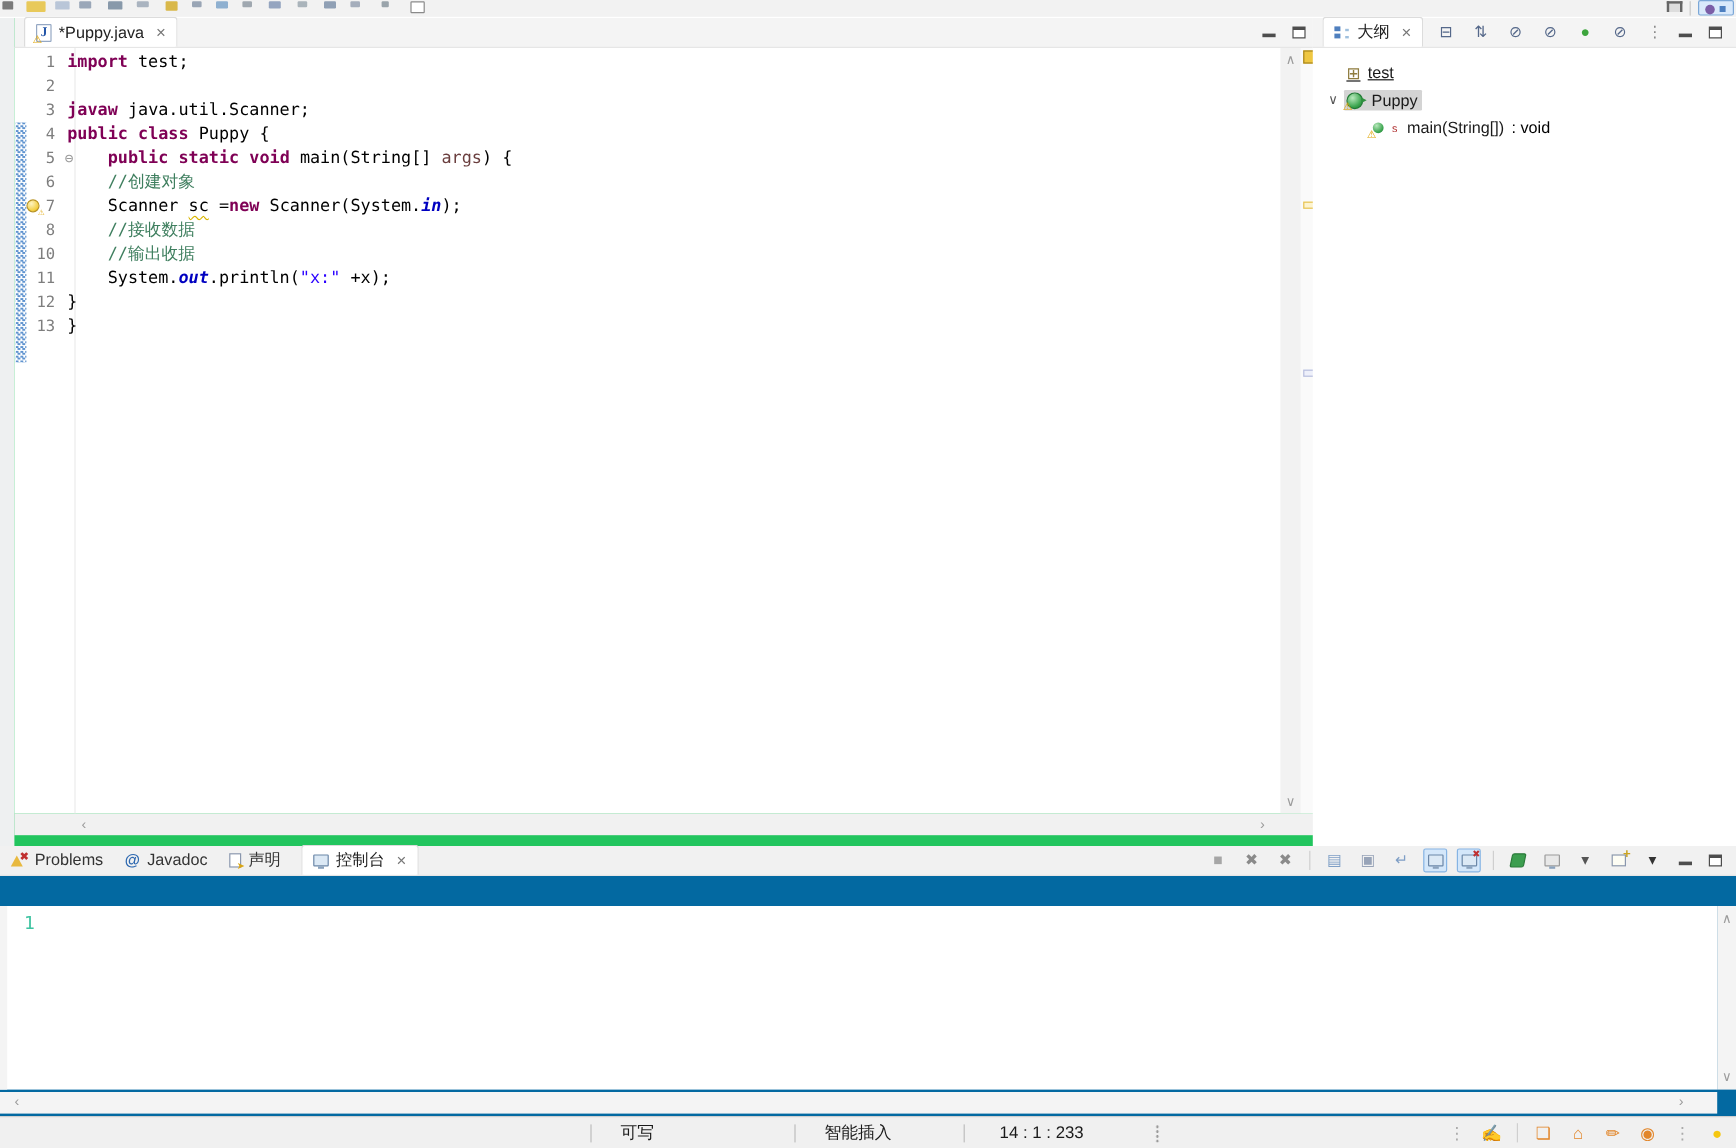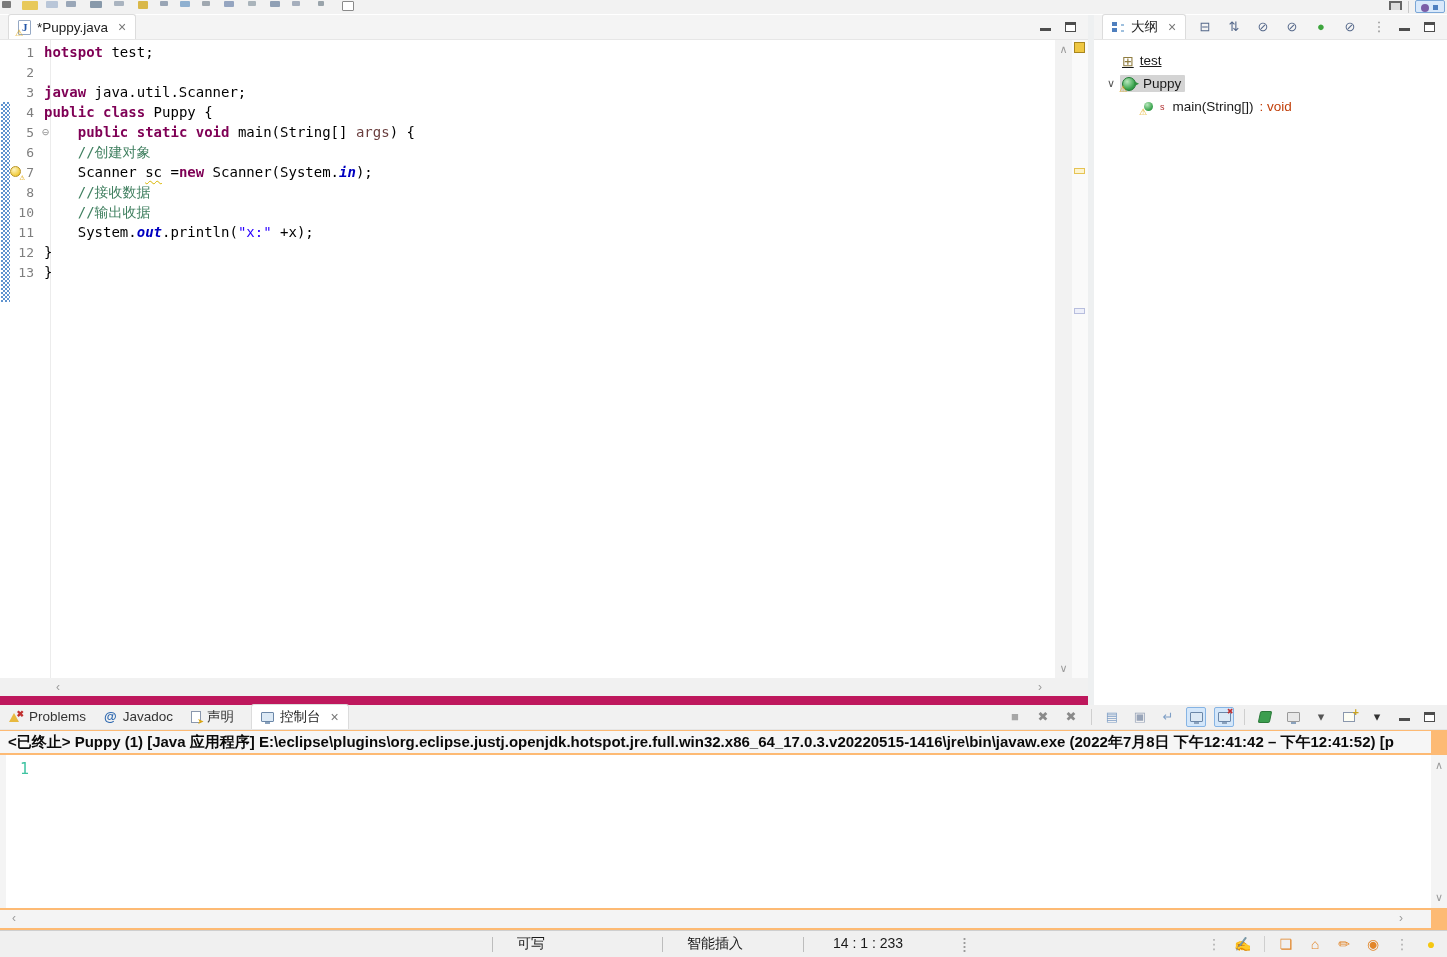--- a/index.html
+++ b/index.html
@@ -31,21 +31,21 @@
     margin-left:8px; font-size:13.5px; color:#222; position:relative; z-index:2; }
   .itab { display:inline-flex; align-items:center; gap:6px; height:25px; padding:0 9px;
     font-size:13.5px; color:#333; }
   .tab-close { color:#777; font-size:14px; margin-left:4px; cursor:default; }
 
   .win-btns { margin-left:auto; display:flex; align-items:center; gap:14px; padding-right:12px; height:25px; }
   .icon-min { width:11px; height:4px; border-top:3px solid #4d4d4d; margin-top:6px; }
   .icon-max { width:11px; height:10px; border:1px solid #4d4d4d; border-top:3px solid #4d4d4d; background:#fff; }
 
   
-  #editor-pane { position:absolute; left:0; top:15px; width:1088px; height:690px; background:#be185d; }
+  #editor-pane { position:absolute; left:12px; top:15px; width:1088px; height:690px; background:#22c55e; }
   #editor-body { position:absolute; left:0; top:25px; right:0; bottom:27px; background:#ffffff; overflow:hidden; }
   #gutter-sep { position:absolute; left:50px; top:0; bottom:0; width:1px; background:#ececec; }
   #quick-diff-bar { position:absolute; left:1px; top:62px; width:9px; height:200px;
     background: conic-gradient(#5f93cf 90deg,#ffffff 90deg 180deg,#5f93cf 180deg 270deg,#ffffff 270deg);
     background-size:4px 4px; }
   #code-lines { position:absolute; left:0; top:2px; right:33px; }
   .cl { position:relative; height:20px; white-space:pre; font-family:"DejaVu Sans Mono",monospace;
     font-size:14px; line-height:20px; }
   .cl.current { background:#e9f2fc; }
   .ln { display:inline-block; width:44px; padding-right:10px; text-align:right; color:#7e7e7e;
@@ -89,36 +89,36 @@
   .mi-outline::before { content:""; position:absolute; left:0; top:1px; width:5px; height:4px; background:#4f7fbe;
     box-shadow:0 6px 0 #4f7fbe, 8px 1px 0 -1px #9fc0de, 8px 7px 0 -1px #9fc0de; }
   #outline-toolbar { margin-left:auto; display:flex; align-items:center; gap:9px; padding-right:10px; height:25px; }
   #outline-tree { position:absolute; left:0; top:26px; right:0; bottom:0; padding-top:8px; }
   .orow { display:flex; align-items:center; height:23px; font-size:13.5px; }
   .exp { width:18px; text-align:center; color:#555; font-size:11px; }
   .exp::before { content:"∨"; }
   .spc { width:18px; }
   .sel-wrap { display:inline-flex; align-items:center; gap:6px; padding:1px 4px 1px 2px; border-radius:1px; }
   .sel-wrap.selected { background:#d4d4d4; }
-  .suffix { color:#c2410c; }
+  .suffix { color:#000000; }
   .mi-package { color:#8f7c3f; font-size:14px; line-height:14px; }
   .mi-package::before { content:"⊞"; }
   .mi-class { position:relative; width:15px; height:15px; display:inline-block; }
   .mi-class::before { content:""; position:absolute; left:0; top:1px; width:12px; height:12px; border-radius:50%;
     background:radial-gradient(circle at 35% 30%, #b8e8bc, #3aa44e 65%, #1f7a33); border:1px solid #1f7a33; }
   .mi-class::after { content:"▸"; position:absolute; right:-2px; top:2px; font-size:9px; color:#2f8f3f; }
   .mi-class .ovl-warn { position:absolute; left:-3px; bottom:-3px; font-size:9px; color:#e0a810; line-height:9px; }
   .mi-method { position:relative; width:14px; height:14px; display:inline-block; }
   .mi-method::before { content:""; position:absolute; left:2px; top:2px; width:9px; height:9px; border-radius:50%;
     background:radial-gradient(circle at 35% 30%, #b8e8bc, #3aa44e 65%, #1f7a33); }
   .mi-method .ovl-warn { position:absolute; left:-3px; bottom:-3px; font-size:9px; color:#e0a810; line-height:9px; }
   .static-marker { color:#b03030; font-size:9px; vertical-align:super; margin-left:-2px; margin-right:2px; }
 
   
-  #console-pane { position:absolute; left:0; top:705px; width:1447px; height:225px; background:#fdba74; }
+  #console-pane { position:absolute; left:0; top:705px; width:1447px; height:225px; background:#0369a1; }
   #console-pane .tab-row { background:#f1f1f1; }
   #console-toolbar { margin-left:auto; display:flex; align-items:center; gap:8px; padding-right:12px; height:25px; }
   #console-header { position:absolute; left:0; top:26px; right:16px; height:22px; background:#f6f6f6;
     font-weight:bold; font-size:15px; line-height:22px; padding-left:8px; white-space:nowrap; overflow:hidden; color:#0a0a0a; }
   #console-output { position:absolute; left:0; top:50px; right:16px; bottom:22px; padding:4px 0 0 14px;
     font-family:"DejaVu Sans Mono",monospace; font-size:15px; line-height:20px; background:#fff;
     border-left:6px solid #f4f4f4; }
   .co-stdin { color:#3ec3a1; }
   .co-stdout { color:#111; }
   #console-vscroll { position:absolute; right:0; top:50px; bottom:22px; width:16px; background:#f4f4f4; }
@@ -201,21 +201,21 @@
       </div>
       <div class="win-btns">
         <span class="icon-min"></span>
         <span class="icon-max"></span>
       </div>
     </div>
     <div id="editor-body">
       <div id="quick-diff-bar"></div>
       <div id="gutter-sep"></div>
       <div id="code-lines">
-          <div class="cl"><span class="ln">1</span><span class="code"><span class="tk-kw">hotspot</span><span class="tk-pl"> test;</span></span></div>
+          <div class="cl"><span class="ln">1</span><span class="code"><span class="tk-kw">import</span><span class="tk-pl"> test;</span></span></div>
           <div class="cl"><span class="ln">2</span><span class="code"></span></div>
           <div class="cl"><span class="ln">3</span><span class="code"><span class="tk-kw">javaw</span><span class="tk-pl"> java.util.Scanner;</span></span></div>
           <div class="cl"><span class="ln">4</span><span class="code"><span class="tk-kw">public</span><span class="tk-pl"> </span><span class="tk-kw">class</span><span class="tk-pl"> Puppy {</span></span></div>
           <div class="cl"><span class="ln">5</span><span class="fold"></span><span class="code"><span class="tk-pl">    </span><span class="tk-kw">public</span><span class="tk-pl"> </span><span class="tk-kw">static</span><span class="tk-pl"> </span><span class="tk-kw">void</span><span class="tk-pl"> main(String[] </span><span class="tk-pm">args</span><span class="tk-pl">) {</span></span></div>
           <div class="cl"><span class="ln">6</span><span class="code"><span class="tk-pl">    </span><span class="tk-cm">//创建对象</span></span></div>
           <div class="cl"><span class="ln">7</span><span class="gbulb"></span><span class="code"><span class="tk-pl">    Scanner </span><span class="tk-wv">sc</span><span class="tk-pl"> =</span><span class="tk-kw">new</span><span class="tk-pl"> Scanner(System.</span><span class="tk-sf">in</span><span class="tk-pl">);</span></span></div>
           <div class="cl"><span class="ln">8</span><span class="code"><span class="tk-pl">    </span><span class="tk-cm">//接收数据</span></span></div>
           <div class="cl"><span class="ln">10</span><span class="code"><span class="tk-pl">    </span><span class="tk-cm">//输出收据</span></span></div>
           <div class="cl"><span class="ln">11</span><span class="code"><span class="tk-pl">    System.</span><span class="tk-sf">out</span><span class="tk-pl">.println(</span><span class="tk-st">"x:"</span><span class="tk-pl"> +x);</span></span></div>
           <div class="cl"><span class="ln">12</span><span class="code"><span class="tk-pl">}</span></span></div>
@@ -335,21 +335,20 @@
           <span class="tbtn">
             <span class="mi-newwin"></span>
           </span>
           <span class="tbtn" style="color: rgb(51, 51, 51);">▾</span>
         </div>
       <div class="win-btns" style="margin-left:0;">
         <span class="icon-min"></span>
         <span class="icon-max"></span>
       </div>
     </div>
-    <div id="console-header">&lt;已终止&gt; Puppy (1)  [Java 应用程序] E:\eclipse\plugins\org.eclipse.justj.openjdk.hotspot.jre.full.win32.x86_64_17.0.3.v20220515-1416\jre\bin\javaw.exe  (2022年7月8日 下午12:41:42 – 下午12:41:52) [p</div>
     <div id="console-output">
         <div class="co-stdin">1</div>
       </div>
     <div id="console-vscroll">
       <span class="sa-up">∧</span>
       <span class="sa-dn">∨</span>
     </div>
     <div id="console-hscroll">
       <span class="sa-l">‹</span>
       <span class="sa-r">›</span>

